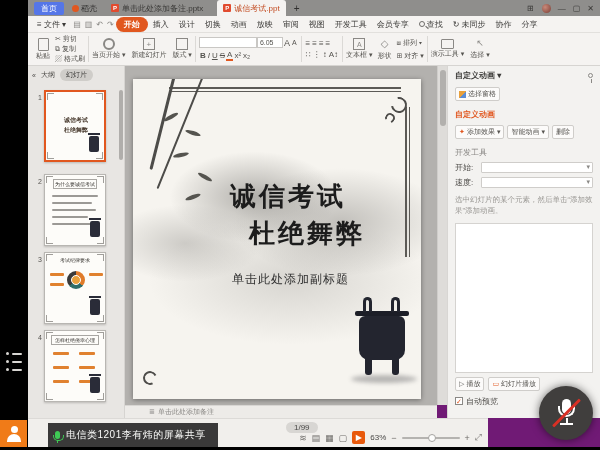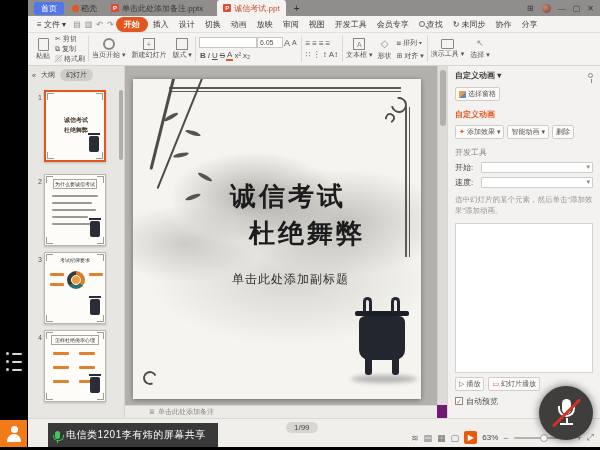--- a/index.html
+++ b/index.html
@@ -75,21 +75,21 @@
   .apad{padding-left:7px;padding-right:7px}
   .abtn{display:inline-flex;align-items:center;gap:2px;border:1px solid #cfcdca;background:#fcfbfa;border-radius:2px;padding:1px 3px;font-size:7px;color:#55534f;white-space:nowrap}
   .fieldrow{display:flex;align-items:center;gap:4px;margin-top:4px}
   .fsel{flex:1;height:11px;border:1px solid #cfcdca;background:#fff;border-radius:1px;position:relative}
   .fsel:after{content:"▾";position:absolute;right:2px;top:0;font-size:7px;color:#8a8885}
   .hint{font-size:7.5px;color:#9a9894;line-height:1.5;margin-top:6px}
   .alist{margin-top:6px;height:150px;background:#fff;border:1px solid #d5d3d0}
   .orange{color:#e1571f}
   
   .notesbar{left:97px;top:405px;width:312px;height:13px;background:#edebe8;border-top:1px solid #d8d6d3;font-size:7px;color:#8a8885;display:flex;align-items:center;padding-left:24px;gap:3px}
-  .statusbar{left:0;top:418px;width:572px;height:29px;background:#f1efec;border-top:1px solid #dcdad7}
+  .statusbar{left:0;top:418px;width:460px;height:29px;background:#f1efec;border-top:1px solid #dcdad7}
   .pagepill{position:absolute;left:258px;top:3px;background:#d8d6d3;border-radius:7px;padding:1px 8px;font-size:8px;color:#4a4947}
   .sico{font-size:9px;color:#6e6c69}
   .playbtn{width:13px;height:13px;background:#e8590c;border-radius:2px;color:#fff;font-size:8px;line-height:13px;text-align:center}
   .zslider{width:58px;height:2px;background:#b5b3b0;border-radius:1px;position:relative}
   .zknob{position:absolute;left:26px;top:-3px;width:8px;height:8px;background:#fdfdfc;border:1px solid #a5a3a0;border-radius:50%}
   
   .webcam{left:515px;top:12px;width:85px;height:88px;background:#201f1e;box-shadow:0 0 6px rgba(0,0,0,.6)}
   .camcircle{position:absolute;left:14px;top:4px;width:58px;height:58px;border-radius:50%;border:1px solid #6a6864;
     background:radial-gradient(circle at 35% 30%,#8d7cc0 0%,#41527b 28%,#2e6157 52%,#8a4f74 72%,#1c2330 100%)}
   .camrow{position:absolute;left:2px;top:66px;display:flex;align-items:center;gap:2px}

